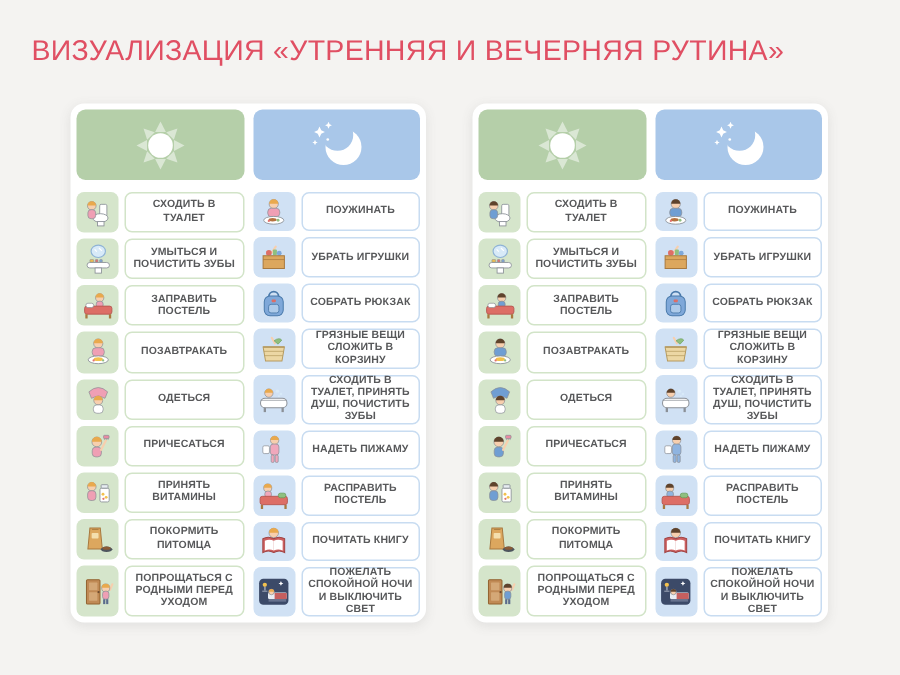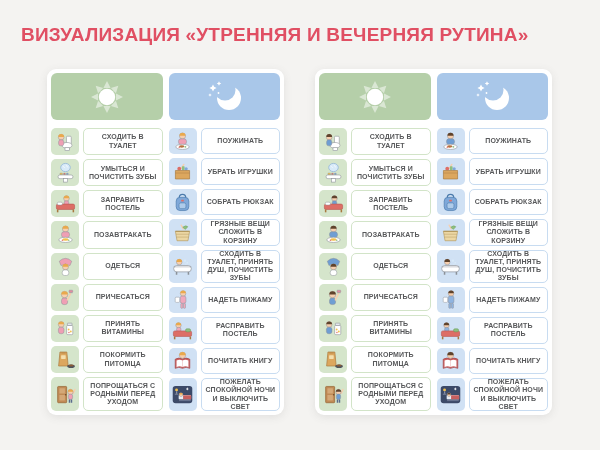--- a/index.html
+++ b/index.html
@@ -1,18 +1,18 @@
 <!DOCTYPE html>
 <html style="--bg: #f4f3f1; --title: #e04f63; --mh: #b5cfa9; --eh: #a9c7e9; --mi: #d5e5cb; --ei: #d0e1f4; --mb: #d2e4c8; --eb: #c8dcf1; --tt: #57585a;"><head>
 <meta charset="utf-8">
 <style>
   *{margin:0;padding:0;box-sizing:border-box}
   html,body{width:600px;height:450px}
   body{background:var(--bg,#f4f3f1);font-family:"Liberation Sans",sans-serif;position:relative;overflow:hidden}
-  .title{position:absolute;left:21px;top:24px;font-size:19px;font-weight:700;color:var(--title,#e04f63);letter-spacing:.2px;white-space:nowrap}
+  .title{position:absolute;left:21px;top:24px;font-size:19px;font-weight:400;color:var(--title,#e04f63);letter-spacing:.2px;white-space:nowrap}
   .panels{position:absolute;left:47px;top:69px;display:flex;gap:31px}
   .card{width:237px;background:#fff;border-radius:9px;padding:4px;display:flex;gap:6px;box-shadow:0 2px 8px rgba(90,90,90,.12)}
   .half{flex:1;display:flex;flex-direction:column;gap:8px;min-width:0}
   .hdr{height:47px;border-radius:6px;display:flex;align-items:center;justify-content:center;flex:none}
   .hdr.morning{background:var(--mh,#b5cfa9)}
   .hdr.evening{background:var(--eh,#a9c7e9)}
   .col{display:flex;flex-direction:column;gap:4px;height:283px}
   .row{display:flex;gap:4px;min-height:0}
   .icell{width:28px;border-radius:5px;flex:none;display:flex;align-items:center;justify-content:center;overflow:hidden}
   .morning .icell{background:var(--mi,#d5e5cb)}

